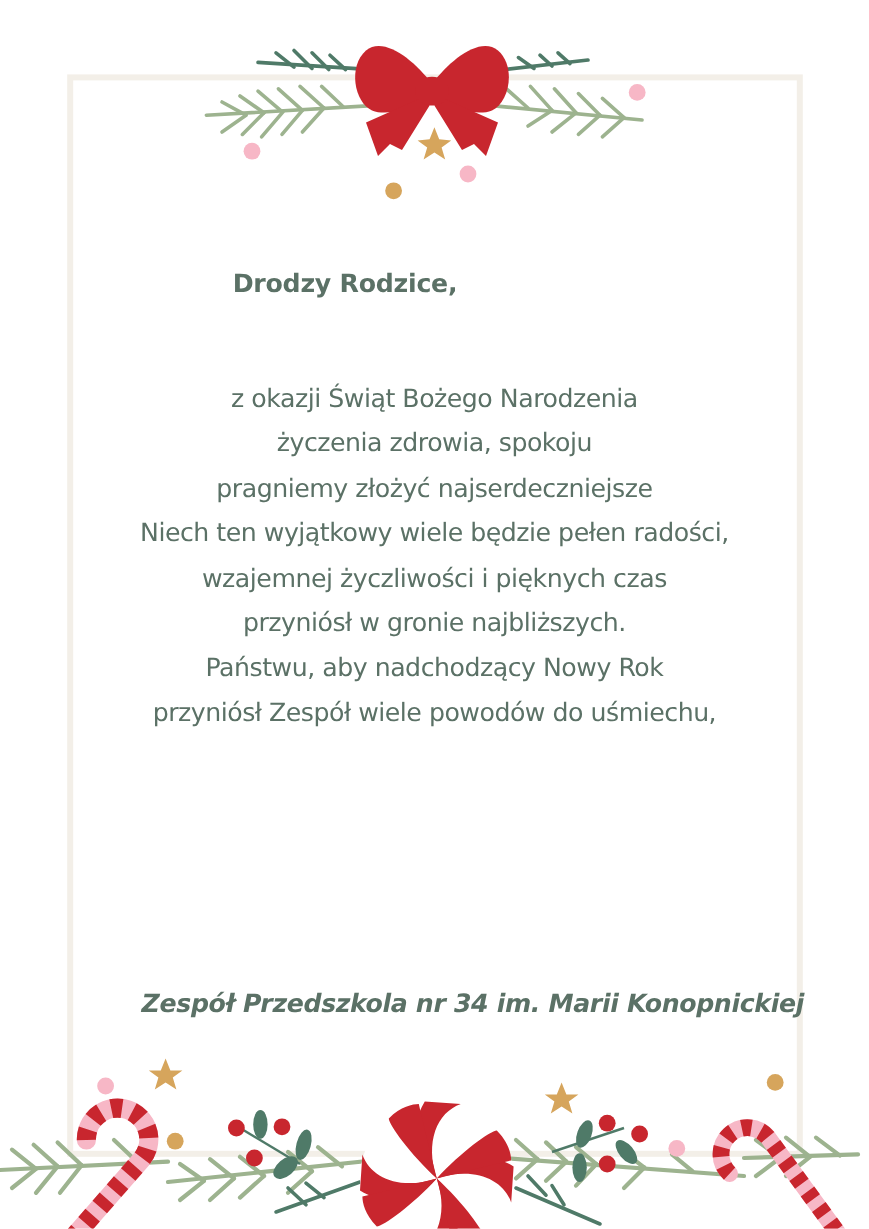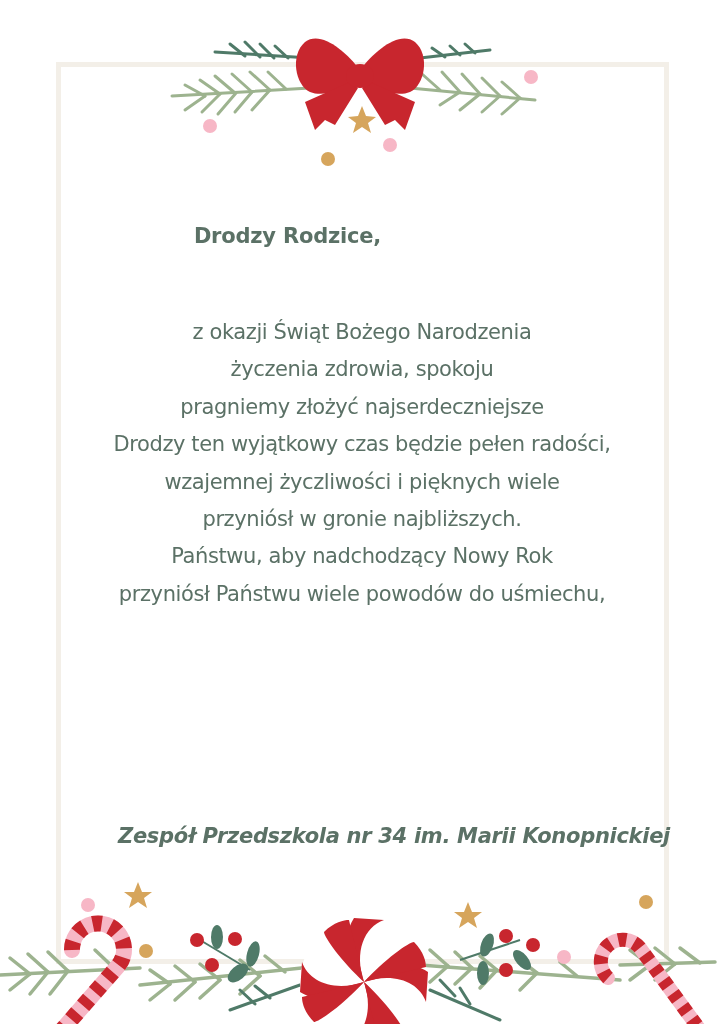--- a/index.html
+++ b/index.html
@@ -64,25 +64,25 @@
   <circle cx="230" cy="115" r="7" fill="#f7b7c6"></circle>
   <circle cx="371" cy="47" r="7" fill="#f7b7c6"></circle>
   <circle cx="168" cy="129" r="7" fill="#d6a55c"></circle>
 </svg>
 
 <div class="greeting">Drodzy Rodzice,</div>
 <div class="body-text">
   <div>z okazji Świąt Bożego Narodzenia</div>
   <div>życzenia zdrowia, spokoju</div>
   <div>pragniemy złożyć najserdeczniejsze</div>
-  <div>Drodzy ten wyjątkowy czas będzie pełen radości,</div>
-  <div>wzajemnej życzliwości i pięknych wiele</div>
+  <div>Niech ten wyjątkowy wiele będzie pełen radości,</div>
+  <div>wzajemnej życzliwości i pięknych czas</div>
   <div>przyniósł w gronie najbliższych.</div>
   <div>Państwu, aby nadchodzący Nowy Rok</div>
-  <div>przyniósł Państwu wiele powodów do uśmiechu,</div>
+  <div>przyniósł Zespół wiele powodów do uśmiechu,</div>
 </div>
 <div class="signature">Zespół Przedszkola nr 34 im. Marii Konopnickiej</div>
 
 <svg class="deco" style="left:0;top:870px" width="724" height="154" viewBox="0 0 724 154">
   <g stroke="#9db38f" stroke-width="3.5" stroke-linecap="round" fill="none">
     <path d="M0 105 L140 98"></path>
     <path d="M10 88 L30 104"></path>
       <path d="M28 84 L48 102"></path>
       <path d="M48 82 L68 101"></path>
       <path d="M95 80 L115 99"></path>

